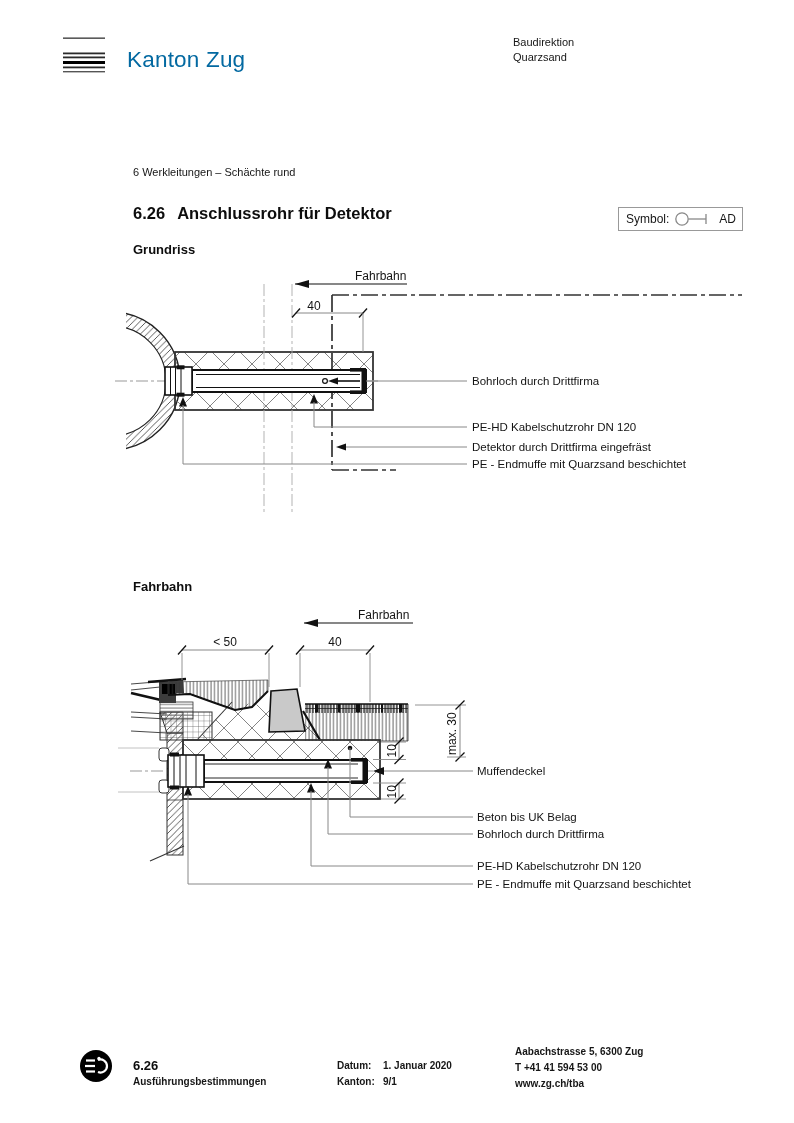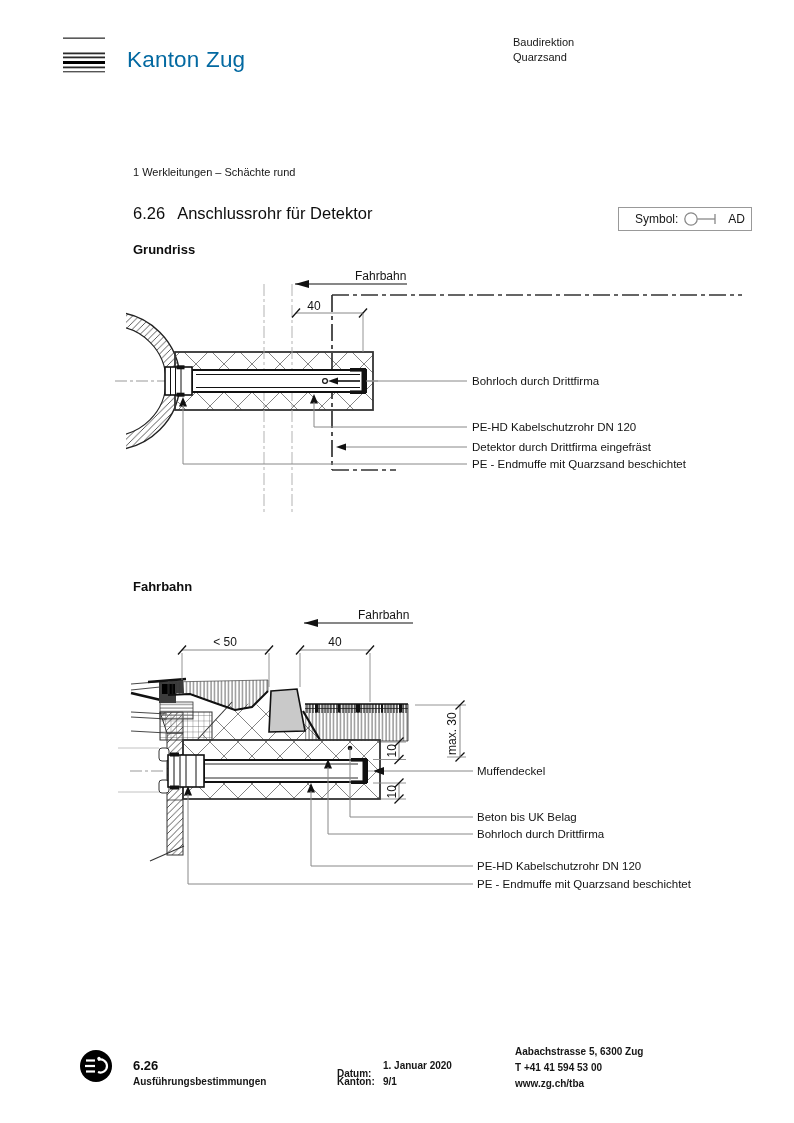--- a/index.html
+++ b/index.html
@@ -5,26 +5,26 @@
   html,body{margin:0;padding:0;background:#e8e8e8;}
   .page{
     position:relative;width:794px;height:1123px;background:#ffffff;
     font-family:"Liberation Sans", sans-serif;color:#111;overflow:hidden;
     margin:0 auto;
   }
   .abs{position:absolute;}
   .org-name{left:127px;top:47px;font-size:22.5px;letter-spacing:0.2px;color:#0369a1;}
   .dept{left:513px;top:35px;font-size:11px;line-height:15px;color:#161616;}
   .breadcrumb{left:133px;top:166px;font-size:11px;color:#161616;}
-  .doc-title{left:133px;top:204px;font-size:16.5px;font-weight:normal;color:#0d0d0d;}
+  .doc-title{left:133px;top:204px;font-size:16.5px;font-weight:bold;color:#0d0d0d;}
   .doc-title .num{margin-right:12px;}
   .section-heading{font-size:13px;font-weight:bold;color:#0d0d0d;text-align:right;}
   .symbol-box{
     left:618px;top:207px;width:116px;height:22px;border:1.5px solid #999;
-    display:flex;align-items:center;padding-left:16px;gap:5px;box-sizing:content-box;
+    display:flex;align-items:center;padding-left:7px;gap:5px;box-sizing:content-box;
     font-size:12px;color:#161616;background:#fff;
   }
   .footer-text{font-size:10px;color:#161616;font-weight:bold;}
   .footer-num{font-size:13px;font-weight:bold;color:#0d0d0d;}
   svg text{font-family:"Liberation Sans", sans-serif;}
   .dwg-label{font-size:11.5px;fill:#141414;}
   .dim-text{font-size:12px;fill:#141414;}
 </style>
 </head>
 <body>
@@ -38,21 +38,21 @@
     <rect x="0" y="25" width="42" height="3" fill="#000"></rect>
     <rect x="0" y="30.5" width="42" height="1.8" fill="#2a2a2a"></rect>
     <rect x="0" y="35" width="42" height="1.4" fill="#555"></rect>
   </svg>
   <div class="abs org-name">Kanton Zug</div>
   <div class="abs dept">
     <div>Baudirektion</div>
     <div>Quarzsand</div>
   </div>
 
-  <div class="abs breadcrumb">1 Werkleitungen – Schächte rund</div>
+  <div class="abs breadcrumb">6 Werkleitungen – Schächte rund</div>
 
   <div class="abs doc-title">
     <span class="num">6.26</span><span>Anschlussrohr für Detektor</span>
   </div>
 
   <div class="abs symbol-box">
     <span>Symbol:</span>
     <svg width="40" height="18">
       <circle cx="8" cy="9" r="6.2" fill="none" stroke="#888" stroke-width="1.3"></circle>
       <line x1="14.5" y1="9" x2="32" y2="9" stroke="#888" stroke-width="1.3"></line>
@@ -329,21 +329,21 @@
   <svg class="abs" style="left:80px;top:1050px;" width="34" height="34">
     <circle cx="16" cy="16" r="16" fill="#000"></circle>
     <line x1="6" y1="10.5" x2="15" y2="10.5" stroke="#fff" stroke-width="2.2"></line>
     <line x1="5" y1="16" x2="15" y2="16" stroke="#fff" stroke-width="2.2"></line>
     <line x1="6" y1="21.5" x2="15" y2="21.5" stroke="#fff" stroke-width="2.2"></line>
     <path d="M18,10 A6.5,6.5 0 1 1 18,22" fill="none" stroke="#fff" stroke-width="2.2"></path>
     <circle cx="19" cy="8.5" r="1.7" fill="#fff"></circle>
   </svg>
   <div class="abs footer-num" style="left:133px;top:1058px;">6.26</div>
   <div class="abs footer-text" style="left:133px;top:1076px;">Ausführungsbestimmungen</div>
-  <div class="abs footer-text" style="left:337px;top:1060px;margin-top:8px;">Datum:</div>
+  <div class="abs footer-text" style="left:337px;top:1060px;">Datum:</div>
   <div class="abs footer-text" style="left:383px;top:1060px;">1. Januar 2020</div>
   <div class="abs footer-text" style="left:337px;top:1076px;">Kanton:</div>
   <div class="abs footer-text" style="left:383px;top:1076px;">9/1</div>
   <div class="abs footer-text" style="left:515px;top:1046px;">Aabachstrasse 5, 6300 Zug</div>
   <div class="abs footer-text" style="left:515px;top:1062px;text-align:right;">T +41 41 594 53 00</div>
   <div class="abs footer-text" style="left:515px;top:1078px;">www.zg.ch/tba</div>
 
 </div>
 
 </body></html>

